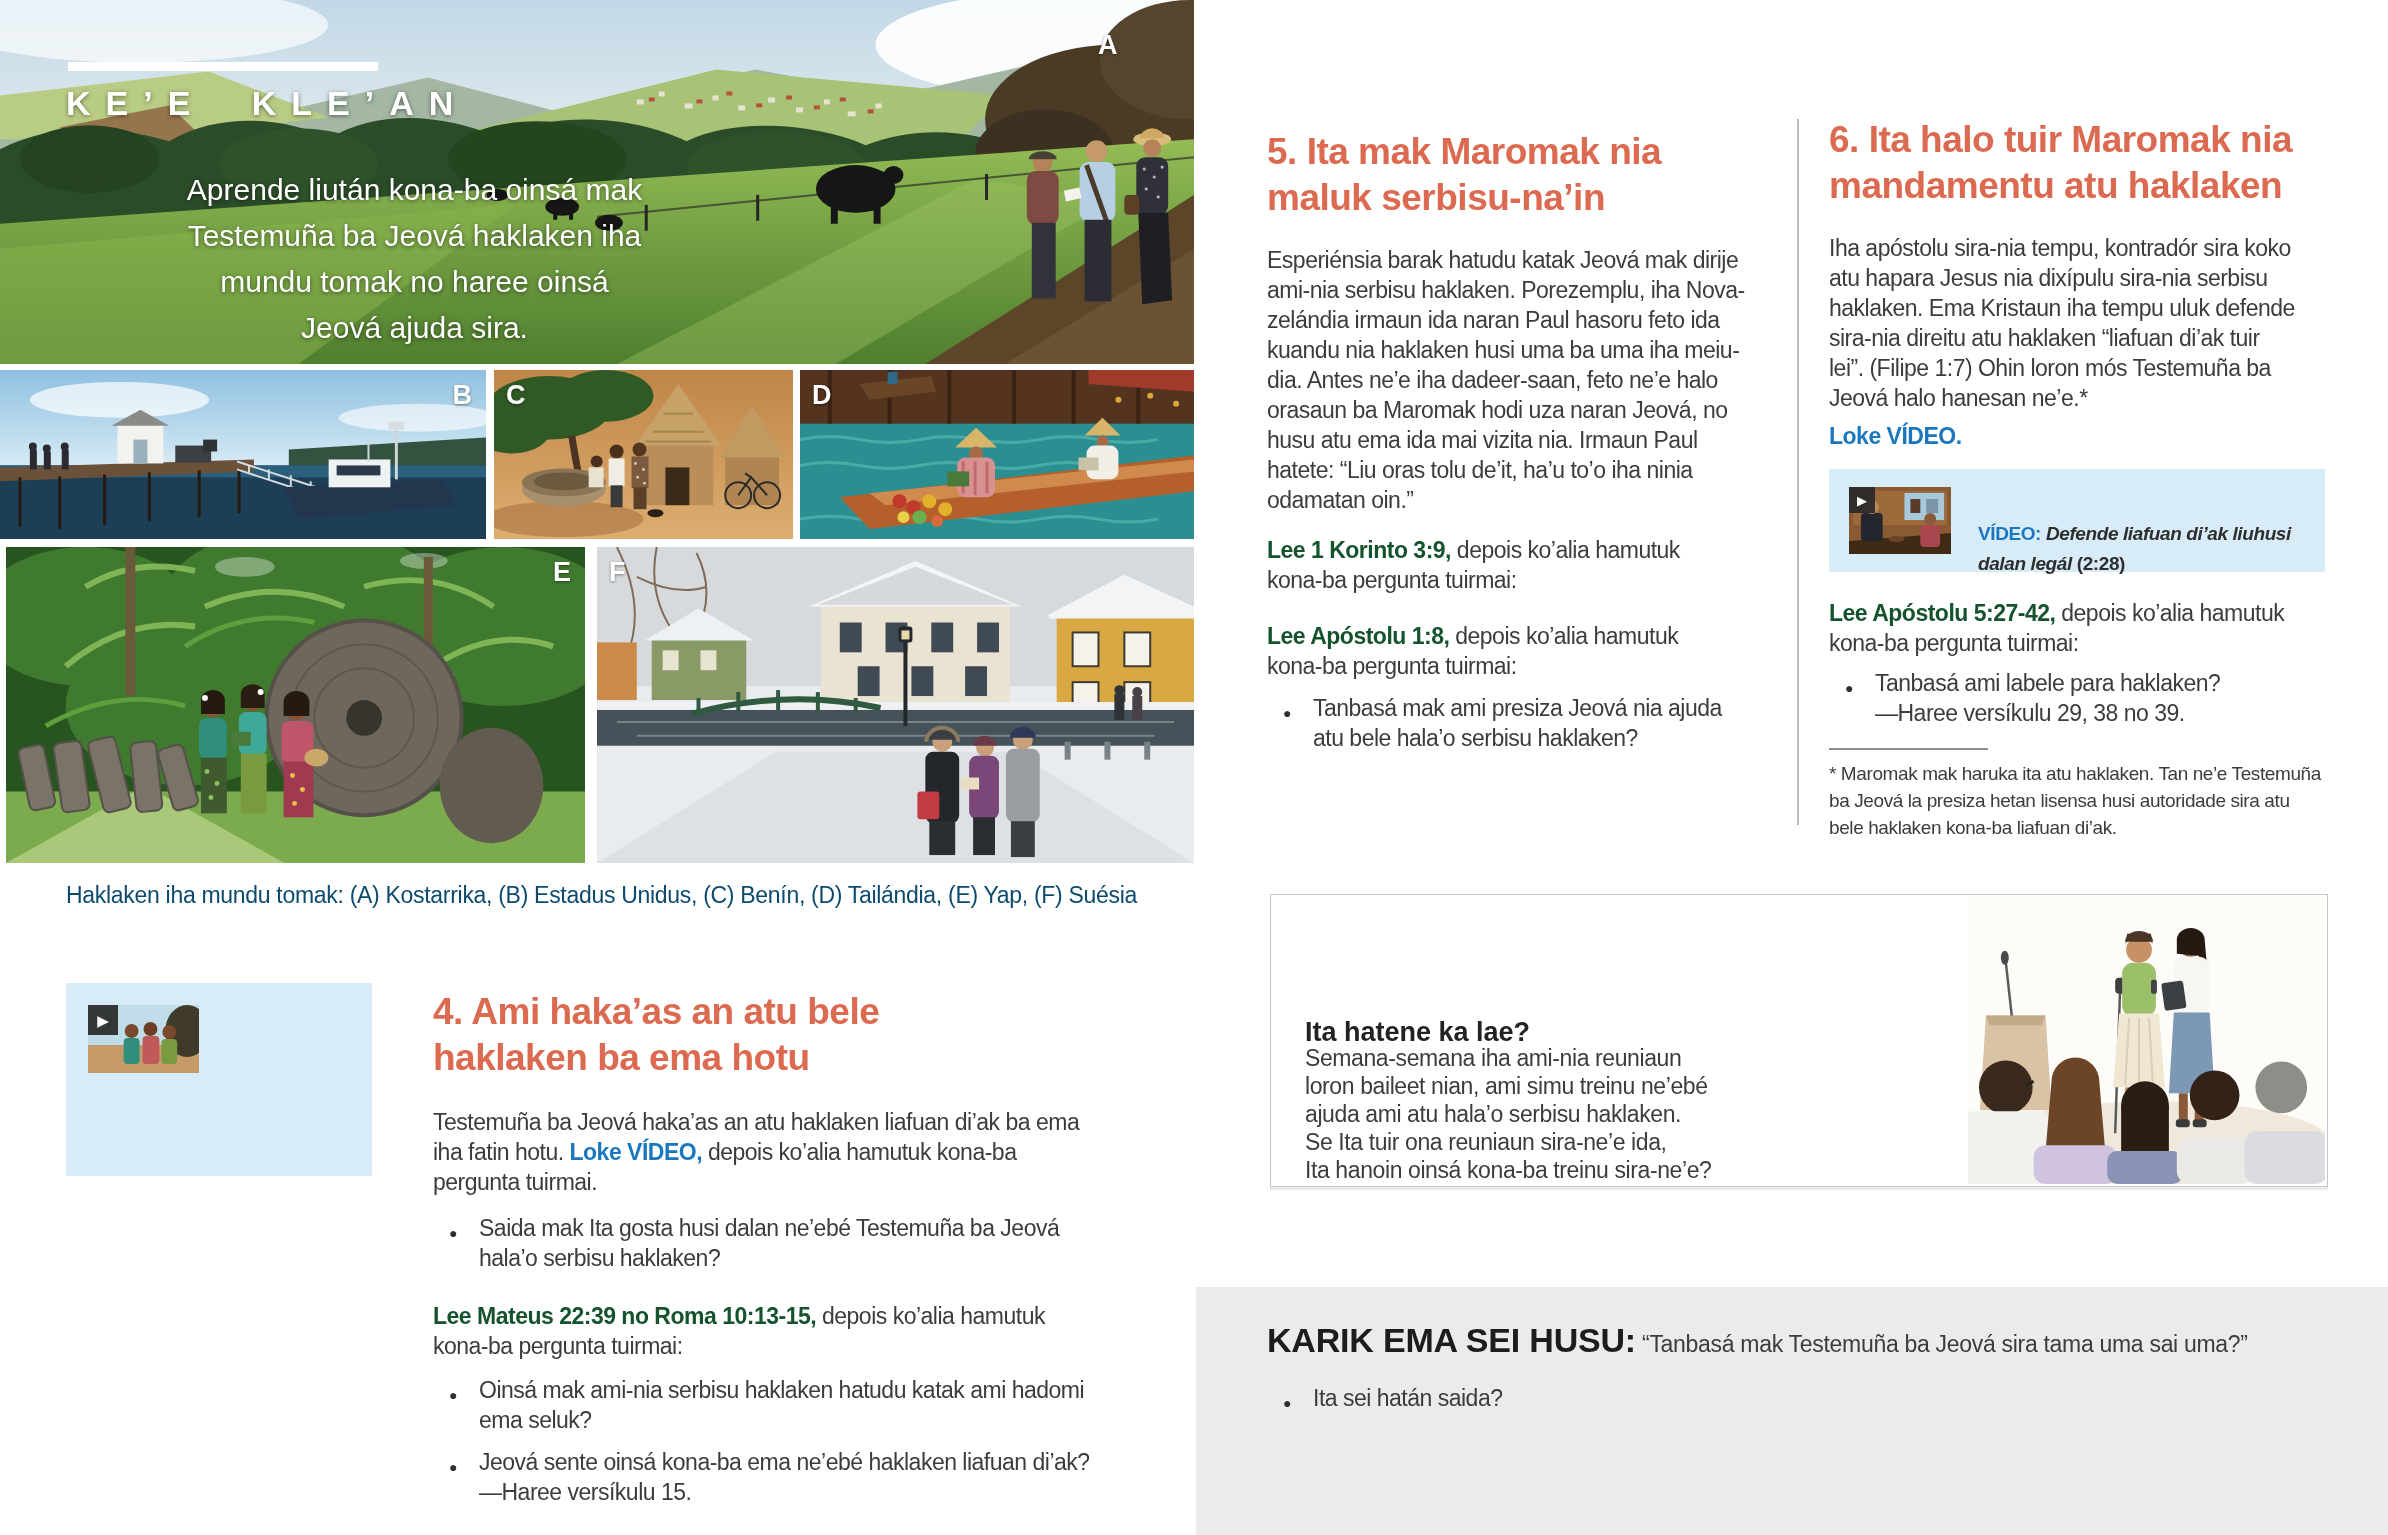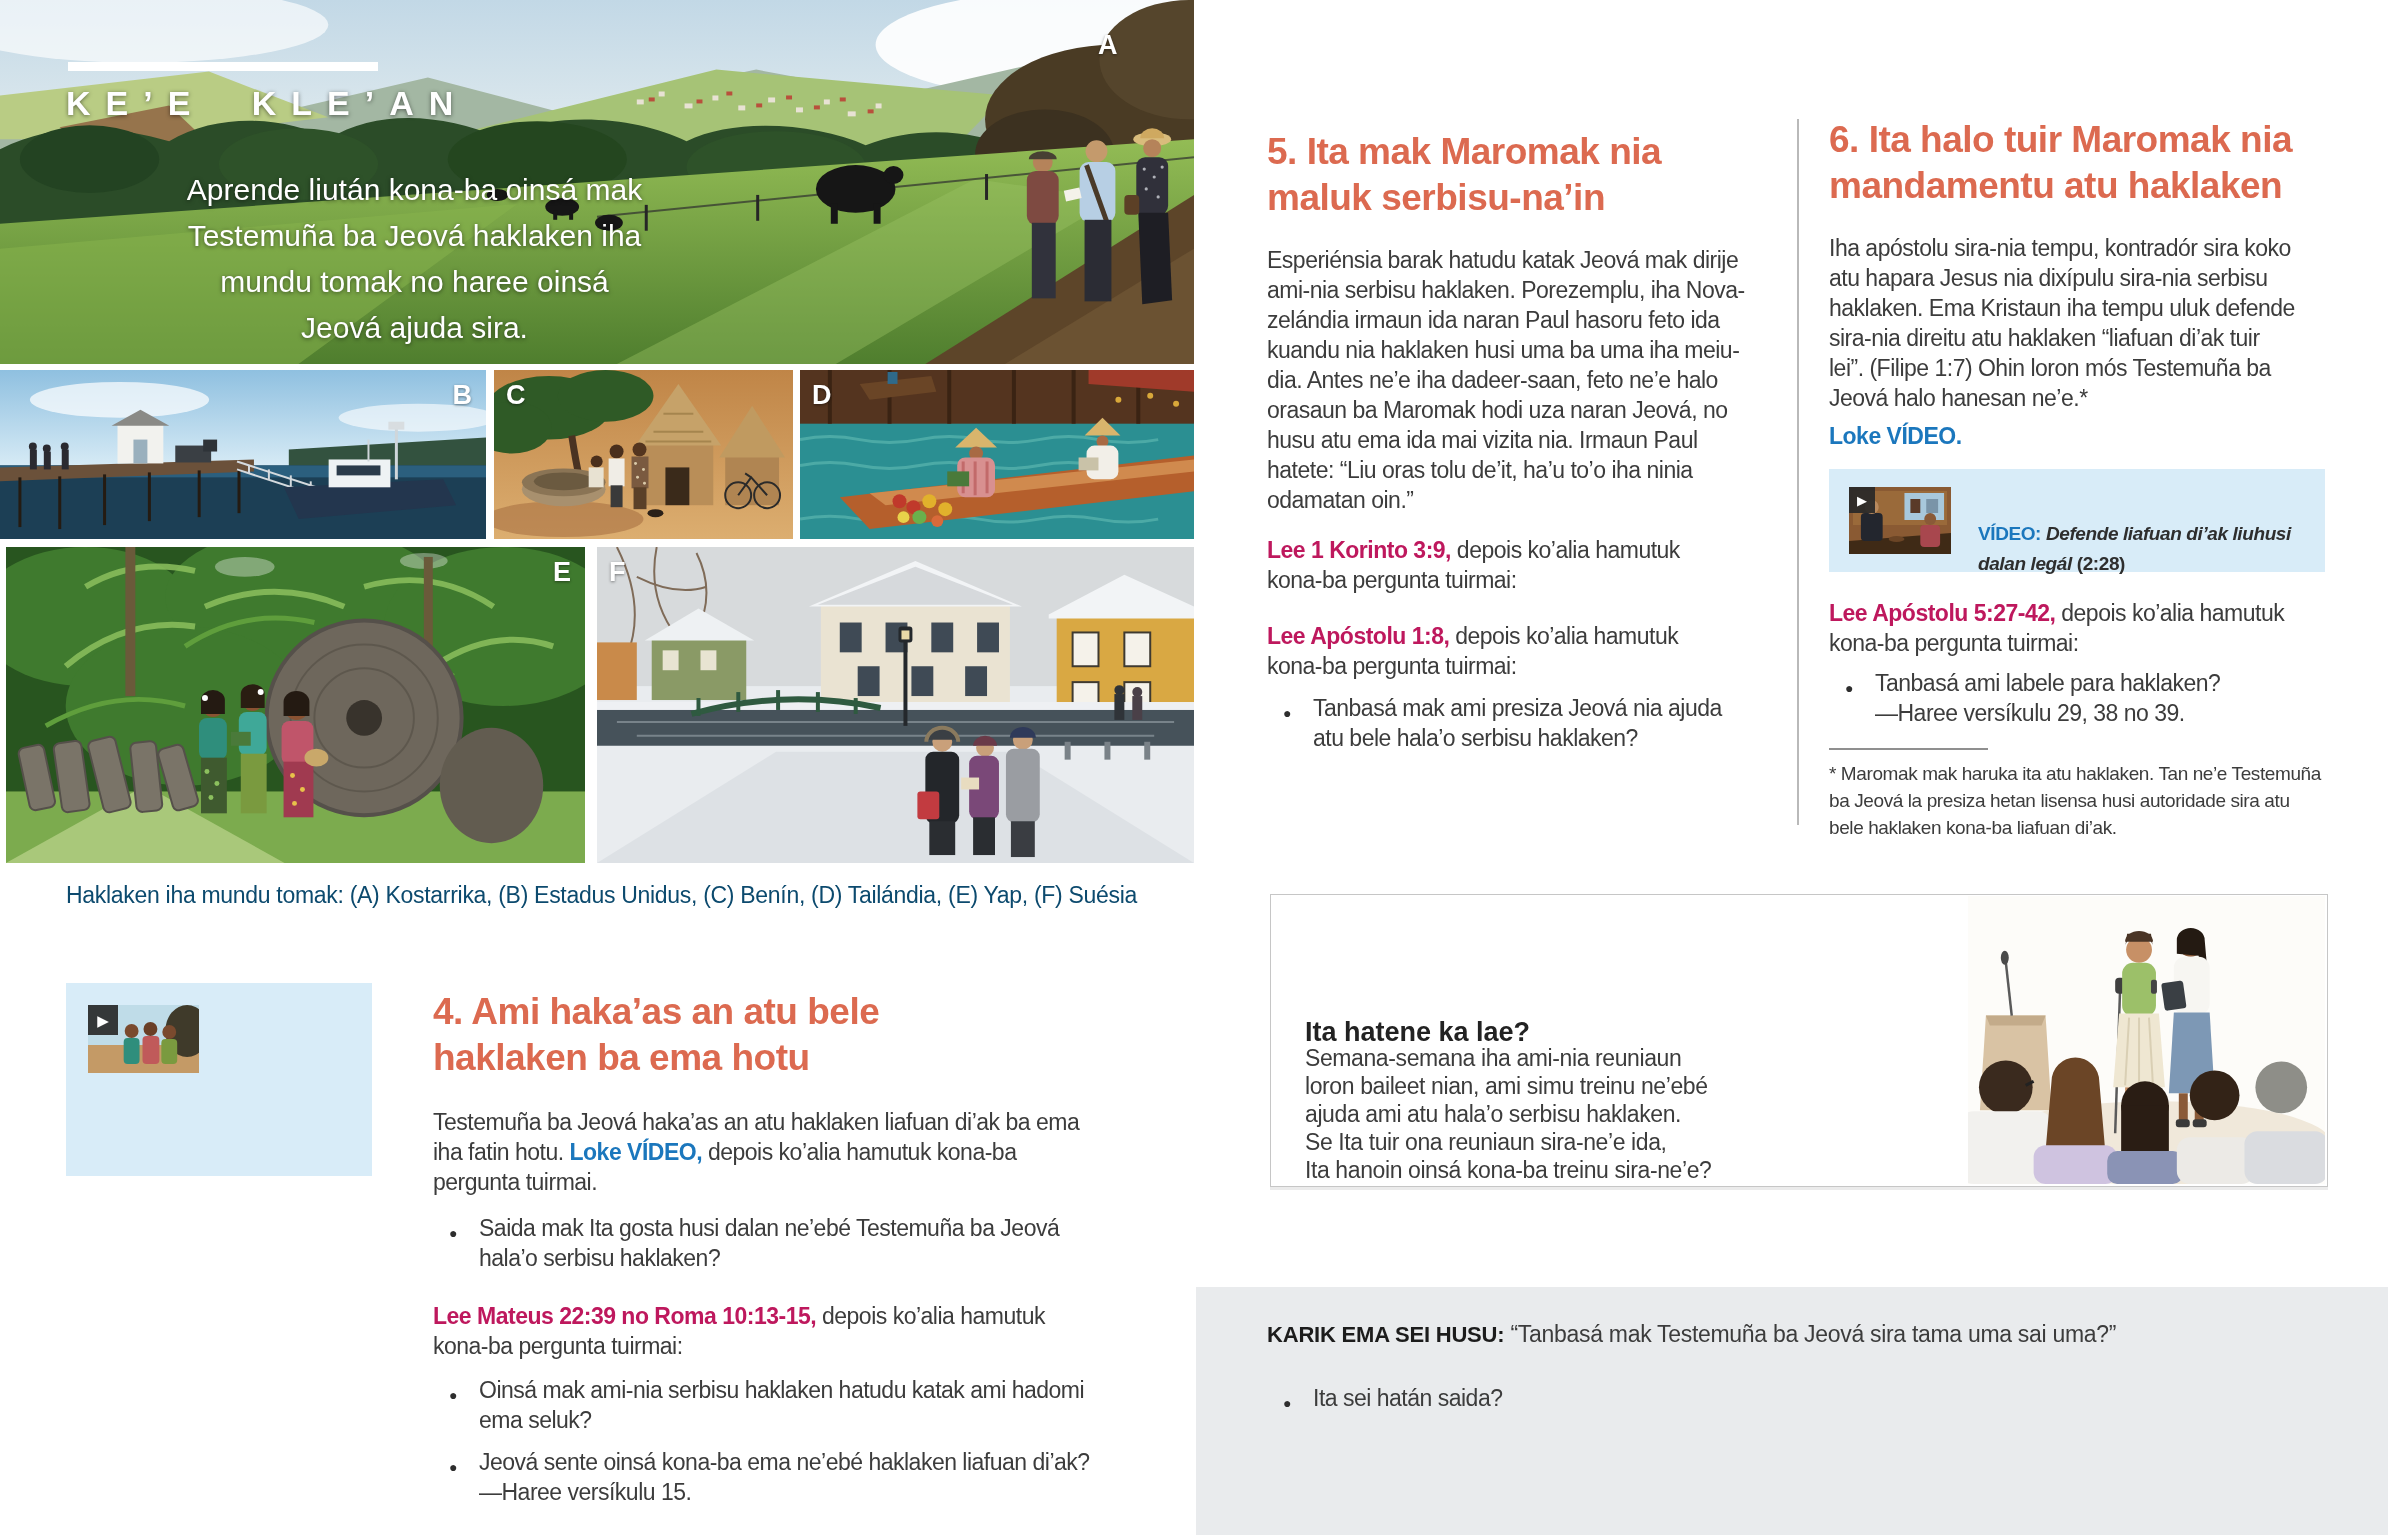--- a/index.html
+++ b/index.html
@@ -6,21 +6,21 @@
   .page{position:relative;width:2388px;height:1535px;background:#fff;overflow:hidden;
         font-family:"Liberation Sans","DejaVu Sans",sans-serif;color:#3c3c3c;}
   .abs{position:absolute;}
   .photo{position:absolute;overflow:hidden;background:#ccc;}
   .photo svg{position:absolute;inset:0;width:100%;height:100%;}
   .ph-label{position:absolute;top:10px;color:#fff;font-weight:bold;font-size:27px;
             text-shadow:0 1px 3px rgba(0,0,0,.45);}
   .t{white-space:pre-line;}
   .body-t{font-size:23px;line-height:30px;letter-spacing:-0.5px;color:#3c3c3c;}
   .heading{font-size:37px;line-height:46px;font-weight:bold;letter-spacing:-0.5px;color:#dc6a50;white-space:pre-line;margin:0;}
-  .ref{color:#be185d;font-weight:bold;}
+  .ref{color:#14532d;font-weight:bold;}
   .link{color:#1b77bd;font-weight:bold;cursor:pointer;}
   .bullet{position:relative;padding-left:46px;margin-top:12px;}
   .bullet::before{content:"●";position:absolute;left:16px;top:5px;font-size:14px;color:#2e2e2e;}
   .vbox{position:absolute;background:#d8ecf8;}
   .vthumb{position:absolute;overflow:hidden;}
   .vthumb svg{position:absolute;inset:0;width:100%;height:100%;}
   .play{position:absolute;left:0;top:0;background:rgba(40,40,40,.92);display:flex;align-items:center;justify-content:center;}
   .play span{color:#fff;font-size:15px;line-height:1;}
   .vcap{position:absolute;font-size:19px;line-height:30px;letter-spacing:-0.4px;font-weight:bold;white-space:pre-line;}
   .vcap .vprefix{color:#1b77bd;}
@@ -28,21 +28,21 @@
   .vcap .vdur{color:#2e2e2e;}
   .hero-title{color:#fff;font-size:34px;font-weight:bold;letter-spacing:15px;word-spacing:22px;
               text-shadow:0 1px 4px rgba(0,0,0,.5);}
   .hero-intro{color:#fff;font-size:30px;line-height:46px;white-space:pre-line;
               text-shadow:0 1px 4px rgba(0,0,0,.55);}
   .caption{font-size:23px;letter-spacing:-0.3px;color:#0c4a6e;}
   .kbox{position:absolute;background:#fff;border:1px solid #c6c6c6;box-shadow:0 3px 0 rgba(0,0,0,.08);}
   .kbox-title{font-size:27px;font-weight:bold;color:#222;}
   .kbox-body{font-size:23px;line-height:28px;letter-spacing:-0.4px;color:#3c3c3c;white-space:pre-line;}
   .footer{position:absolute;background:#e9ebed;}
-  .f-head{font-size:22px;font-weight:bold;color:#1c1c1c;letter-spacing:-0.2px;}
+  .f-head{font-size:34px;font-weight:bold;color:#1c1c1c;letter-spacing:-0.2px;}
   .f-quote{font-size:23px;color:#3c3c3c;letter-spacing:-0.3px;}
   .rule-v{position:absolute;width:2px;background:#b9b9b9;}
   .fn-rule{width:159px;height:2px;background:#8f8f8f;margin-top:20px;}
   .footnote{font-size:19px;line-height:27px;letter-spacing:-0.4px;color:#3c3c3c;white-space:pre-line;margin-top:10px;}
   .col{position:absolute;}
 </style>
 </head>
 <body>
 
 <div class="page">

